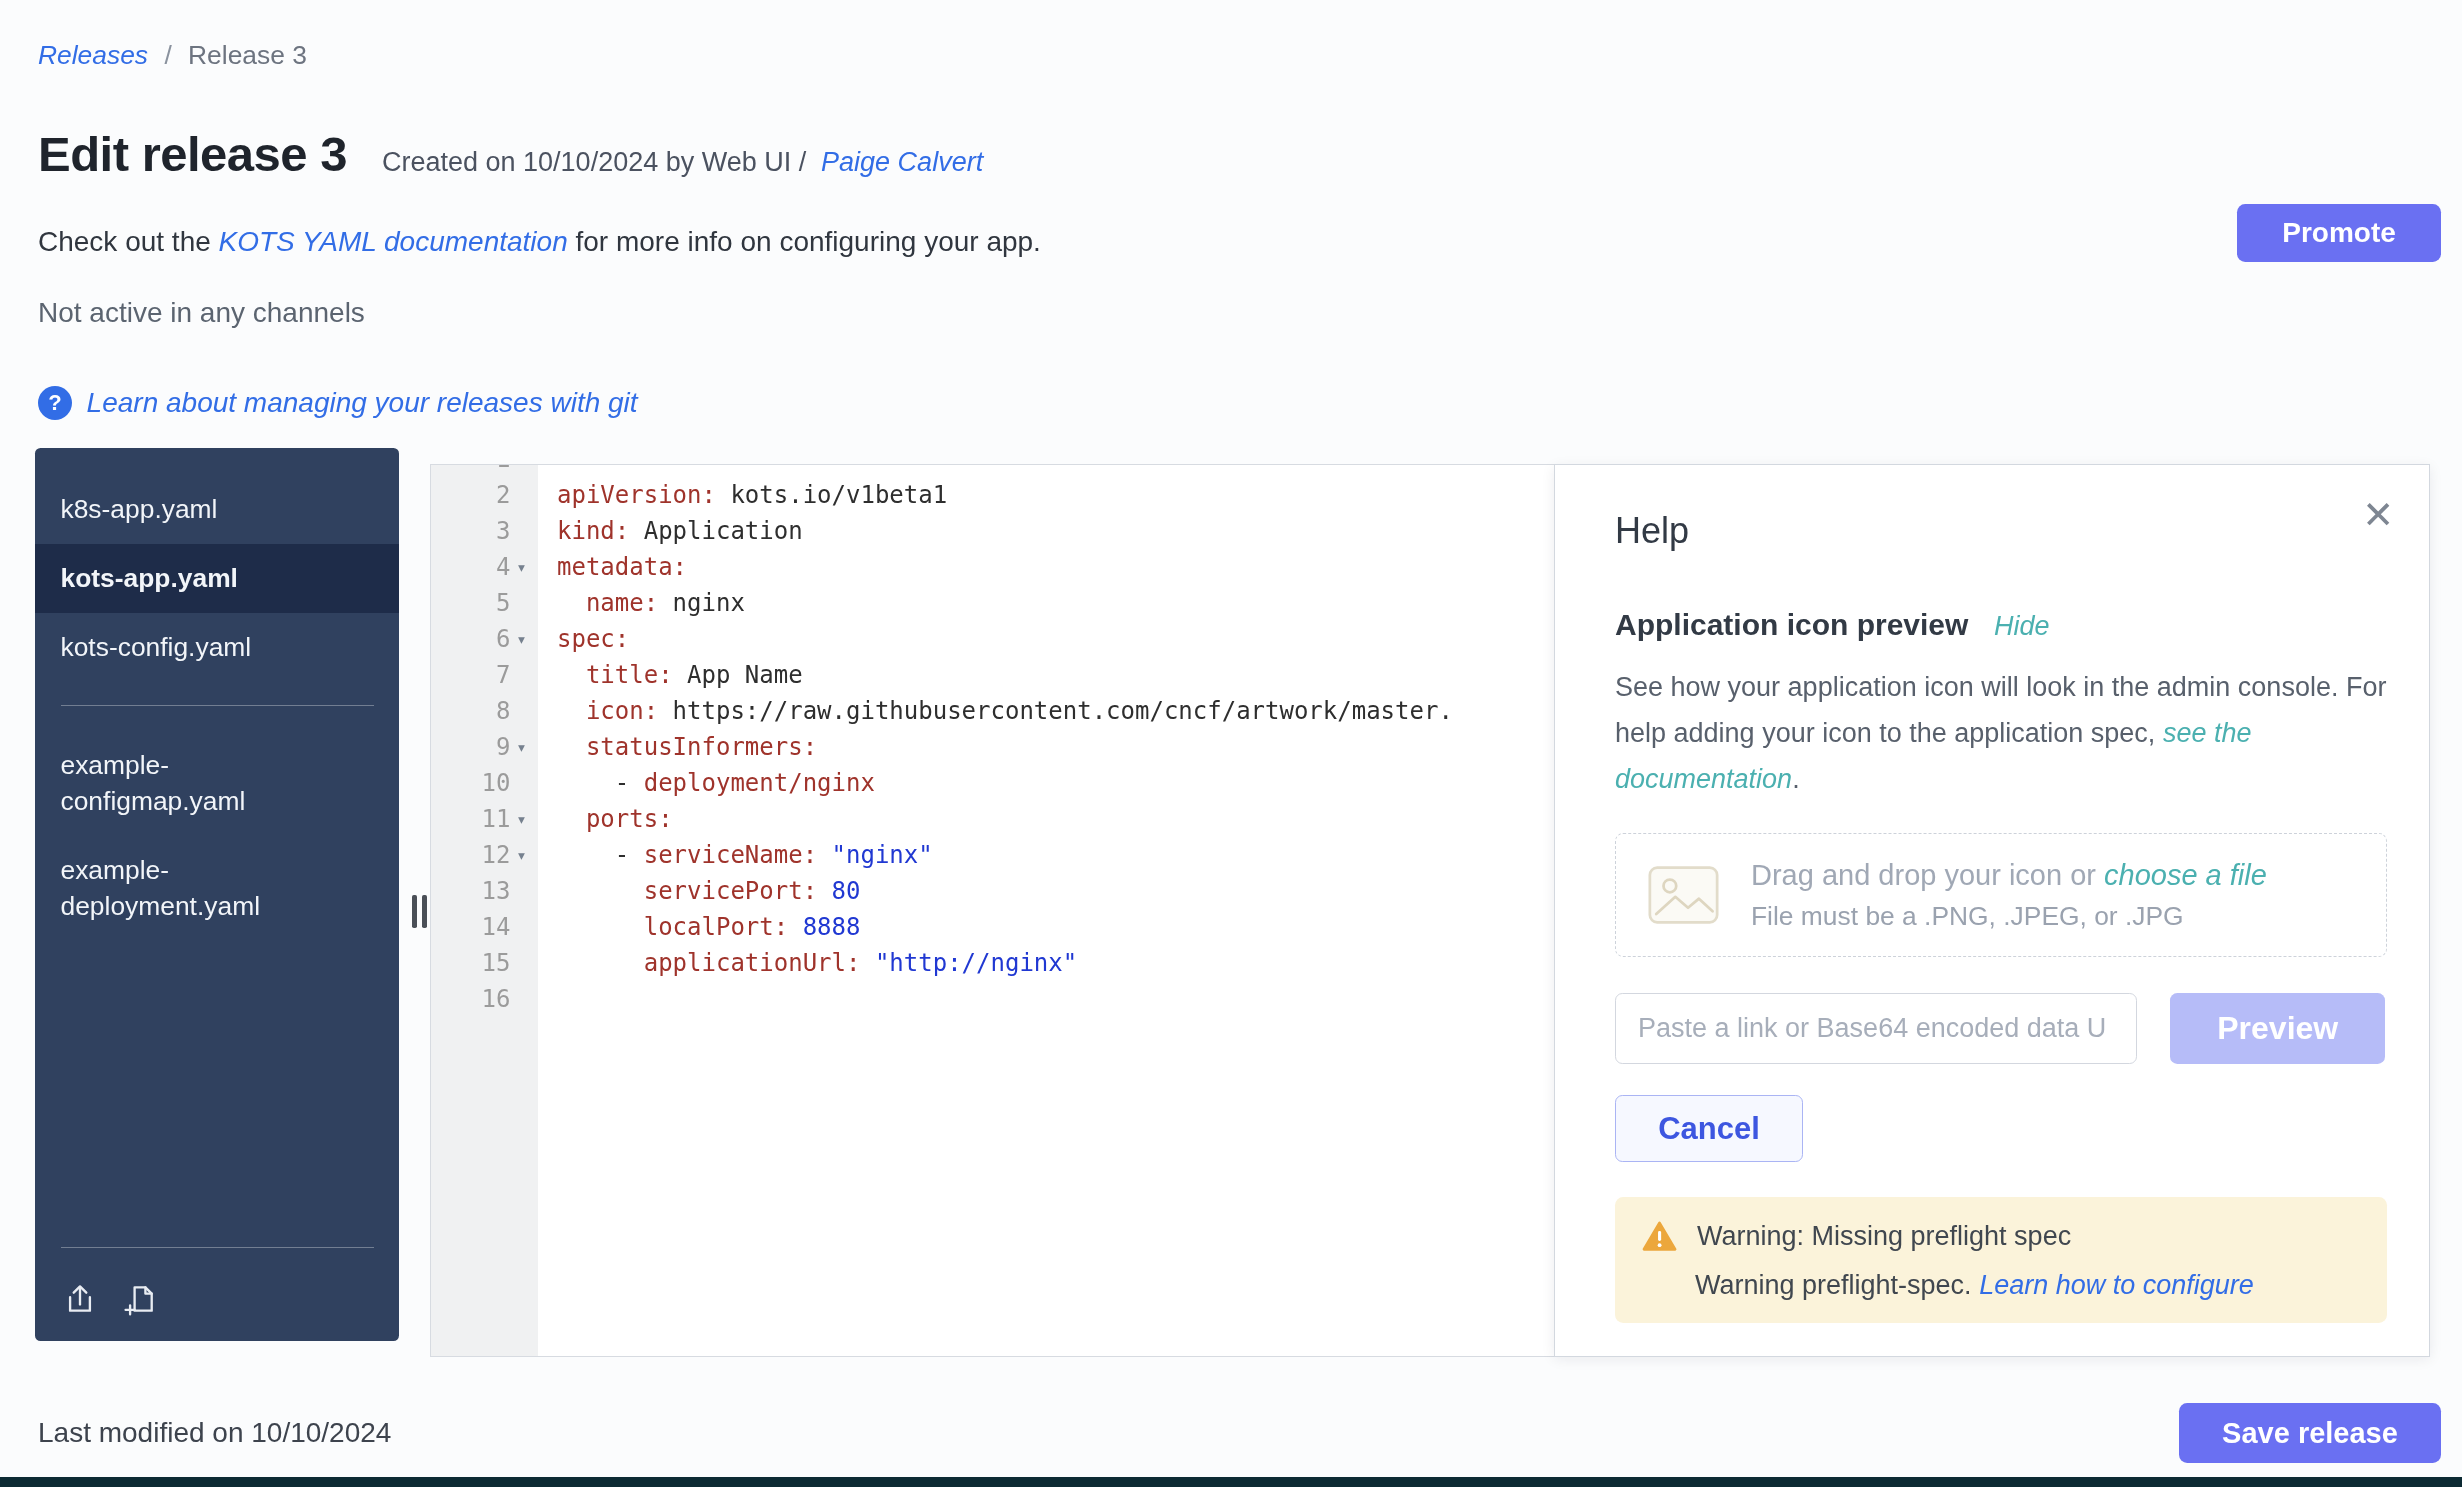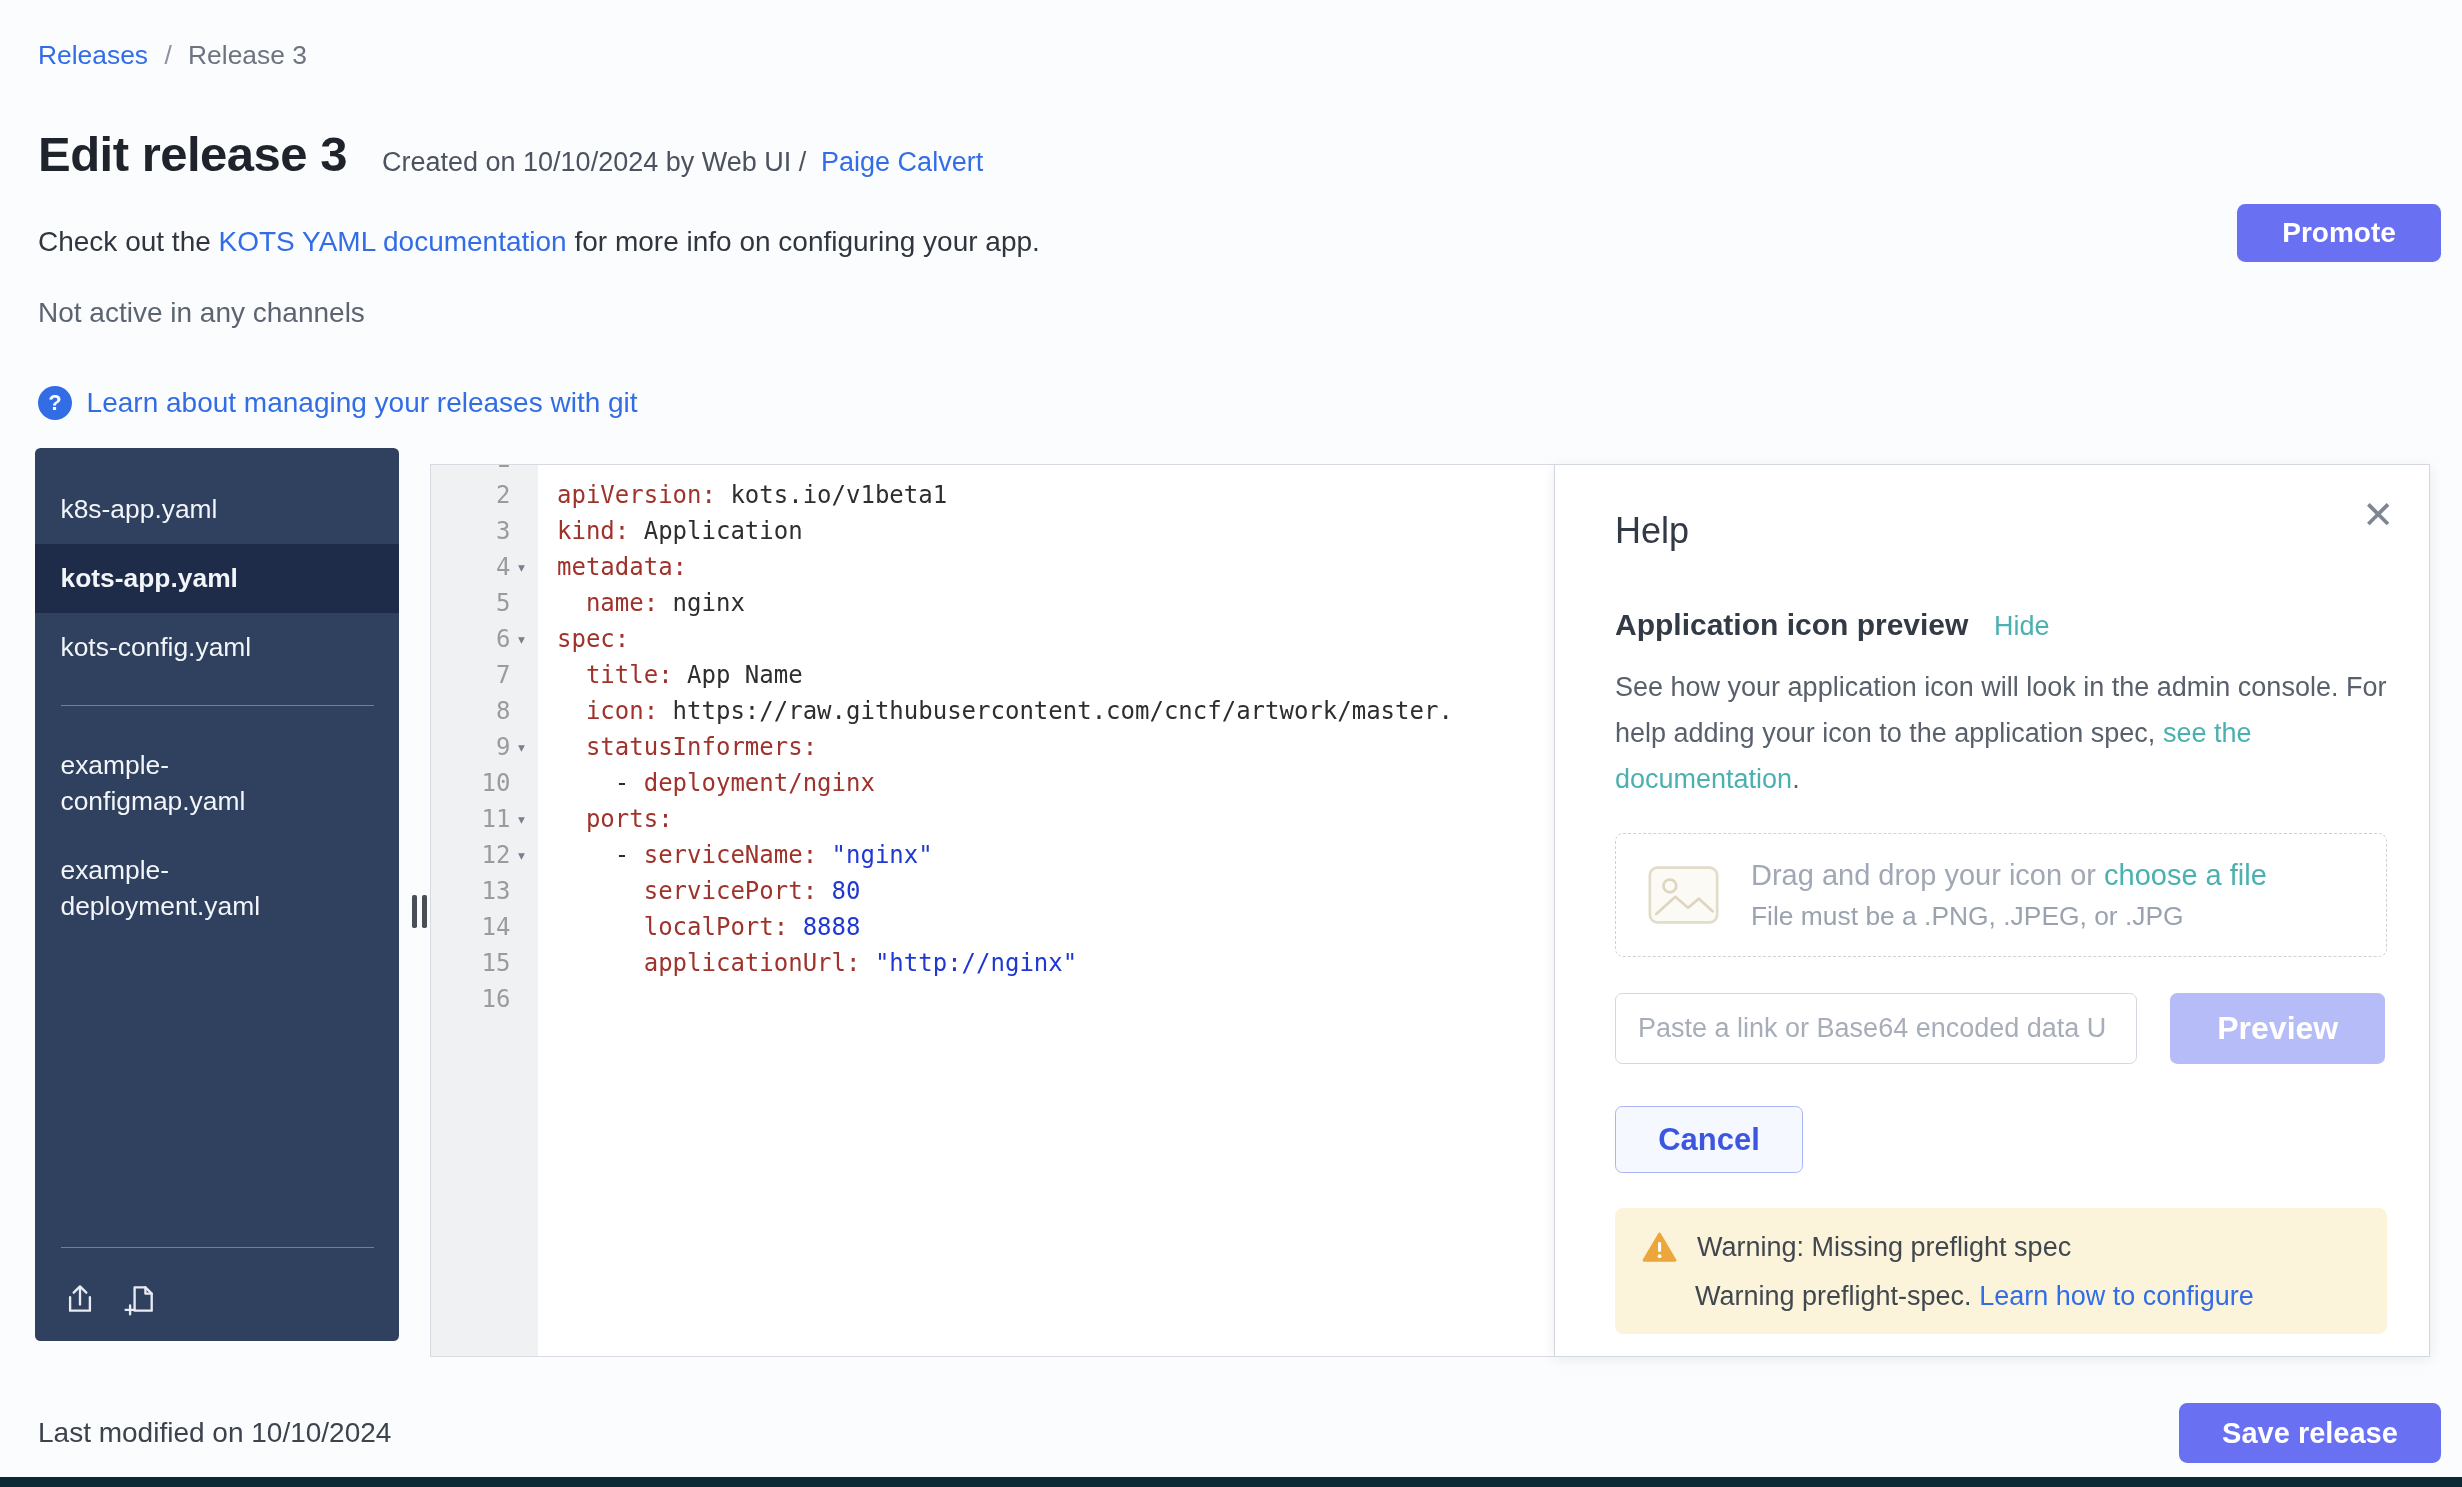--- a/index.html
+++ b/index.html
@@ -1,19 +1,19 @@
 <!DOCTYPE html>
 <html style="--accent: #6a70f2; --link-blue: #326de6; --link-teal: #4bb0b0; --sidebar-bg: #30415f; --sidebar-selected: #1e2c49; --warning-bg: #fbf3da; --warning-icon: #eca73c; --code-key: #9f332b; --code-literal: #2038d2; --code-meta: #d44fa6;font-size:14.6px"><head>
 <meta charset="utf-8">
 <style>
   html,body{margin:0;padding:0;}
   body{background:#fbfcfd;font-family:"Liberation Sans",sans-serif;}
   .page{position:relative;width:2462px;height:1488px;overflow:hidden;background:#fbfcfd;}
 
-  a{text-decoration:none;cursor:pointer;}
+  a{text-decoration:none;cursor:pointer;font-style:italic;}
   .blue-link{color:var(--link-blue,#326de6);}
   .teal-link{color:var(--link-teal,#4bb0b0);}
 
   
   .breadcrumb{position:absolute;left:38px;top:40px;font-size:26.4px;color:#6d7480;}
   .breadcrumb .crumb-sep{color:#8a929e;margin:0 9px;}
   .title-row{position:absolute;left:38px;top:126px;display:flex;align-items:baseline;}
   .title-row h1{margin:0;font-size:49px;font-weight:700;color:#1f242c;letter-spacing:-0.5px;}
   .created{margin-left:35px;font-size:27px;color:#4b5260;}
   .created a{margin-left:7.3px;}
@@ -71,21 +71,21 @@
     display:flex;align-items:center;box-sizing:border-box;padding-left:31px;cursor:pointer;}
   .dropzone-text{margin-left:31px;}
   .dz-line1{font-size:29px;color:#a0a8b5;text-align:center;}
   .dz-line2{font-size:26.4px;color:#9aa2af;margin-top:9px;}
   .input-row{margin-top:36px;display:flex;align-items:center;}
   .icon-url-input{width:526px;height:71px;box-sizing:border-box;border:1.8px solid #d3d7df;border-radius:7.3px;
     padding:0 22px;font-size:27px;color:#333;font-family:"Liberation Sans",sans-serif;outline:none;}
   .icon-url-input::placeholder{color:#a7aeba;}
   .preview-btn{margin-left:33px;width:216px;height:71px;border:none;border-radius:7.3px;background:#b6bcf8;
     color:#fff;font-size:32px;font-weight:700;font-family:"Liberation Sans",sans-serif;cursor:pointer;}
-  .cancel-btn{margin-top:42px;width:188px;height:67px;border:1.8px solid #aab4f4;border-radius:7.3px;background:#f6f8ff;
+  .cancel-btn{margin-top:31px;width:188px;height:67px;border:1.8px solid #aab4f4;border-radius:7.3px;background:#f6f8ff;
     color:#3d56e0;font-size:31px;font-weight:700;font-family:"Liberation Sans",sans-serif;cursor:pointer;display:block;}
   .warning-box{margin-top:35px;width:772px;box-sizing:border-box;background:var(--warning-bg,#fbf3da);
     border-radius:8.2px;padding:24px 26px 22px 27px;}
   .warning-row1{display:flex;align-items:center;}
   .warning-title{margin-left:20px;font-size:27px;color:#40474f;}
   .warning-row2{margin-top:18px;margin-left:53px;font-size:27px;color:#40474f;}
 
   
   .last-modified{position:absolute;left:38px;top:1417px;font-size:28px;color:#3d434d;}
   .save-btn{position:absolute;right:21px;top:1403px;width:262px;height:60px;border:none;border-radius:8.2px;

